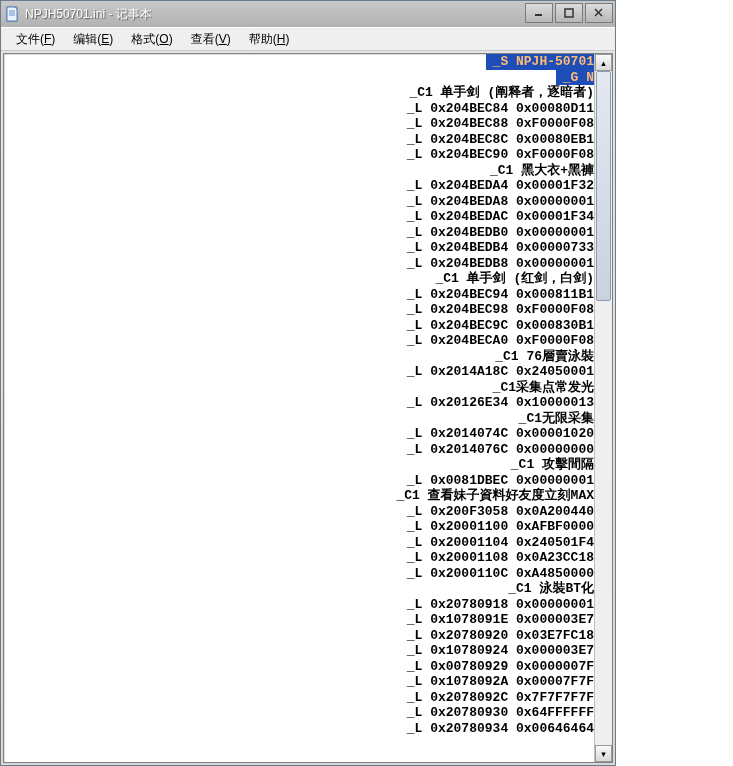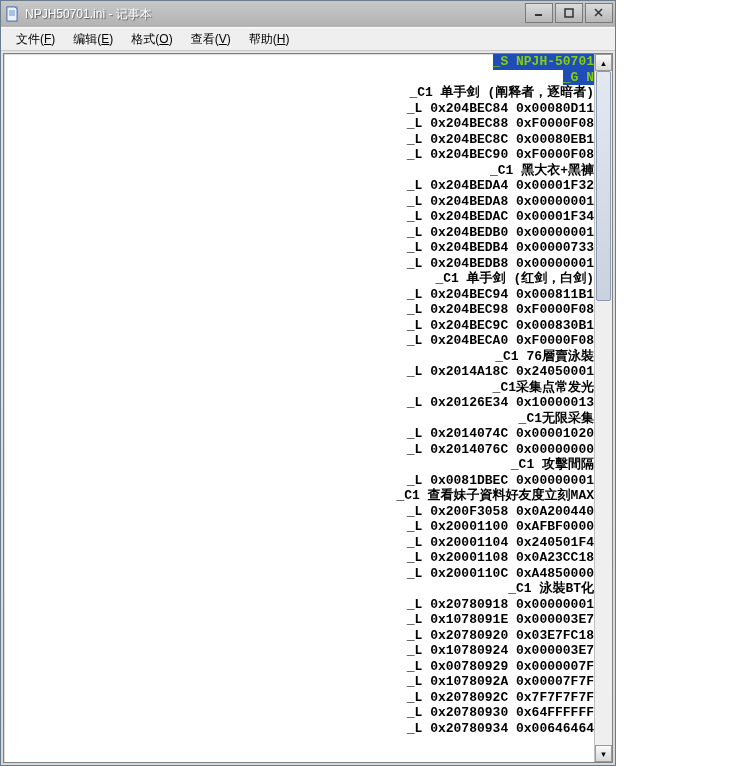--- a/index.html
+++ b/index.html
@@ -89,22 +89,23 @@
     font-size: 13px;
     font-weight: bold;
     line-height: 15.5px;
     white-space: pre;
     padding: 0;
     overflow: hidden;
   }
   .line { display: block; padding-left: 2px; }
   .sel {
     background: #1e4db7;
-    color: #84cc16;
+    color: #fdba74;
     display: inline-block;
+    padding-left: 7px;
   }
   .scrollbar-v {
     width: 17px;
     background: #f0f0f0;
     border-left: 1px solid #c0c0c0;
     display: flex;
     flex-direction: column;
     align-items: center;
   }
   .sb-btn {

